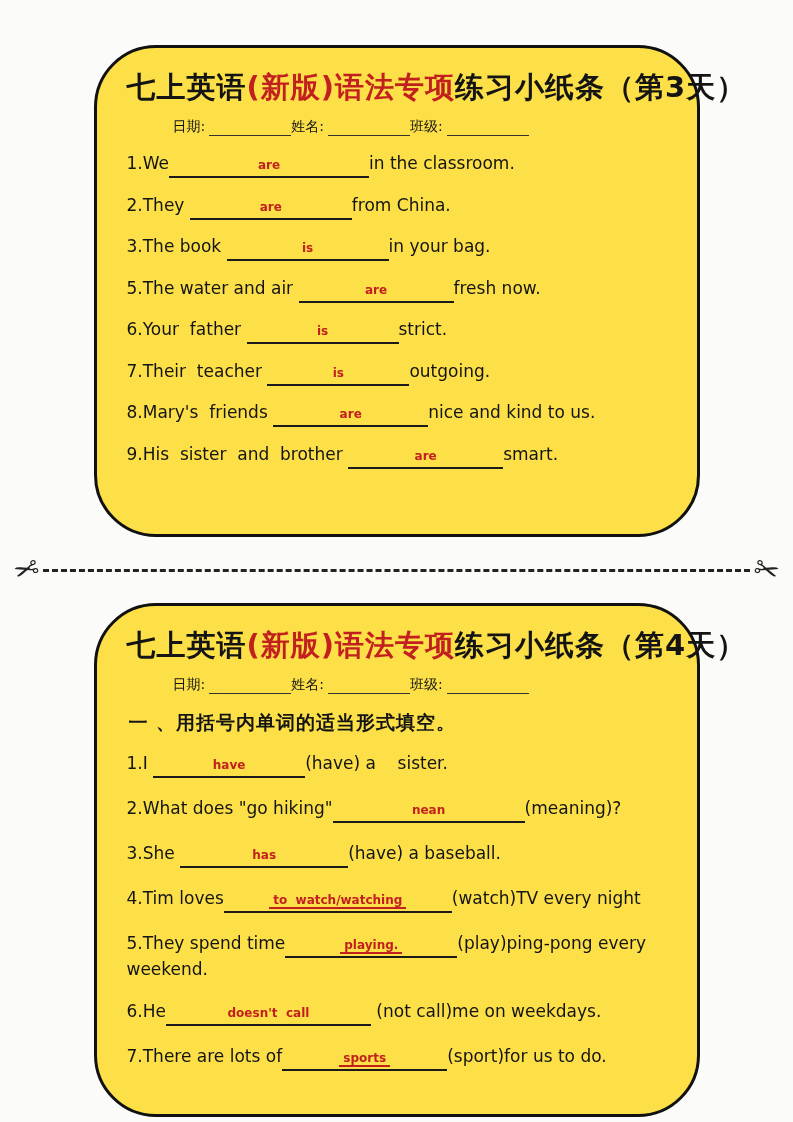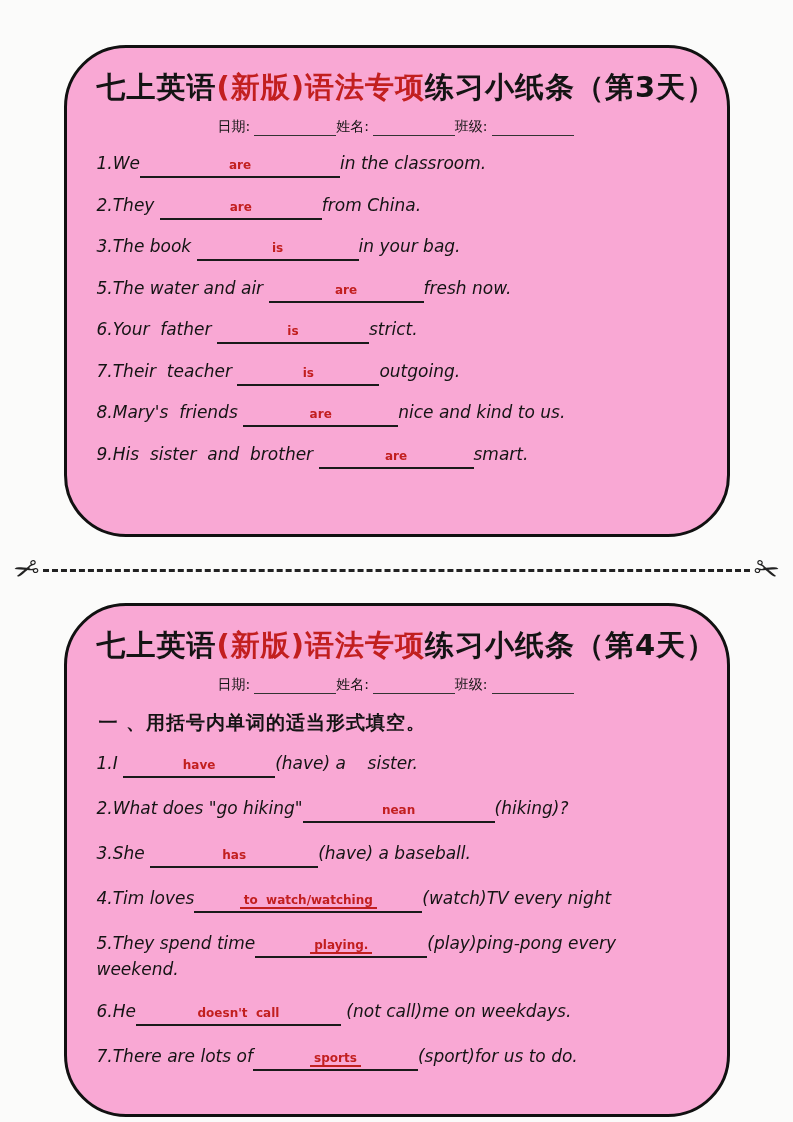--- a/index.html
+++ b/index.html
@@ -6,46 +6,46 @@
   body{
     width:793px;height:1122px;
     background:#fbfbfa;
     font-family:"DejaVu Sans","Liberation Sans",sans-serif;
     color:#141414;
     overflow:hidden;
   }
   .page{width:793px;height:1122px;position:relative;}
 
   .card{
-    width:666px;
+    width:606px;
     margin:12px auto;
     box-sizing:border-box;
     border:3.5px solid #111;
     border-radius:62px;
-    background:#f9a8d4;
+    background:#fde047;
     padding:14px 30px 24px 30px;
   }
   .card.day3{margin-top:45px;min-height:492px;}
   .card.day4{min-height:488px;}
 
   .title{
     text-align:center;
     font-size:29px;
     font-weight:bold;
     letter-spacing:1px;
     margin:6px 0 10px 0;
     white-space:nowrap;
     font-family:"DejaVu Sans","Liberation Sans",sans-serif;
   }
   .title .red{color:#c21f1f;}
   .title .black{color:#141414;}
 
   .fields{
     display:flex;
-    justify-content:center;
+    justify-content:flex-start;
     padding:0 48px 0 46px;
     margin-bottom:16px;
     font-size:14px;
   }
   .field{display:flex;align-items:flex-end;}
   .field-label{white-space:nowrap;}
   .field-line{
     display:inline-block;
     width:82px;
     border-bottom:1.5px solid #333;
@@ -61,21 +61,21 @@
   }
 
   .sentences{margin:0;padding:0;list-style:none;}
   .day3 .sentence{margin-bottom:15.5px;}
   .day4 .sentence{margin-bottom:19px;}
   .sentence{
     font-size:17px;
     line-height:23px;
     white-space:nowrap;
   }
-  .seg{white-space:pre-wrap;font-style:italic;}
+  .seg{white-space:pre-wrap;}
   .blank{
     display:inline-block;
     border-bottom:2px solid #1a1a1a;
     text-align:center;
     min-width:150px;
     vertical-align:baseline;
     line-height:21px;
   }
   .answer{
     color:#c21f1f;
@@ -196,21 +196,21 @@
       </span>
     </div>
     <div class="section-heading">一 、用括号内单词的适当形式填空。</div>
     <div class="sentences">
 
         <div class="sentence">
           <span class="seg">1.I </span><span class="blank" style="min-width: 152px;"><span class="answer">have</span></span><span class="seg">(have) a    sister.</span>
         </div>
 
         <div class="sentence">
-          <span class="seg">2.What does "go hiking"</span><span class="blank" style="min-width: 192px;"><span class="answer">nean</span></span><span class="seg">(hiking)?</span>
+          <span class="seg">2.What does "go hiking"</span><span class="blank" style="min-width: 192px;"><span class="answer">nean</span></span><span class="seg">(meaning)?</span>
         </div>
 
         <div class="sentence">
           <span class="seg">3.She </span><span class="blank" style="min-width: 168px;"><span class="answer">has</span></span><span class="seg">(have) a baseball.</span>
         </div>
 
         <div class="sentence">
           <span class="seg">4.Tim loves</span><span class="blank" style="min-width: 228px;"><span class="answer red-underline">to  watch/watching</span></span><span class="seg">(watch)TV every night</span>
         </div>
 

